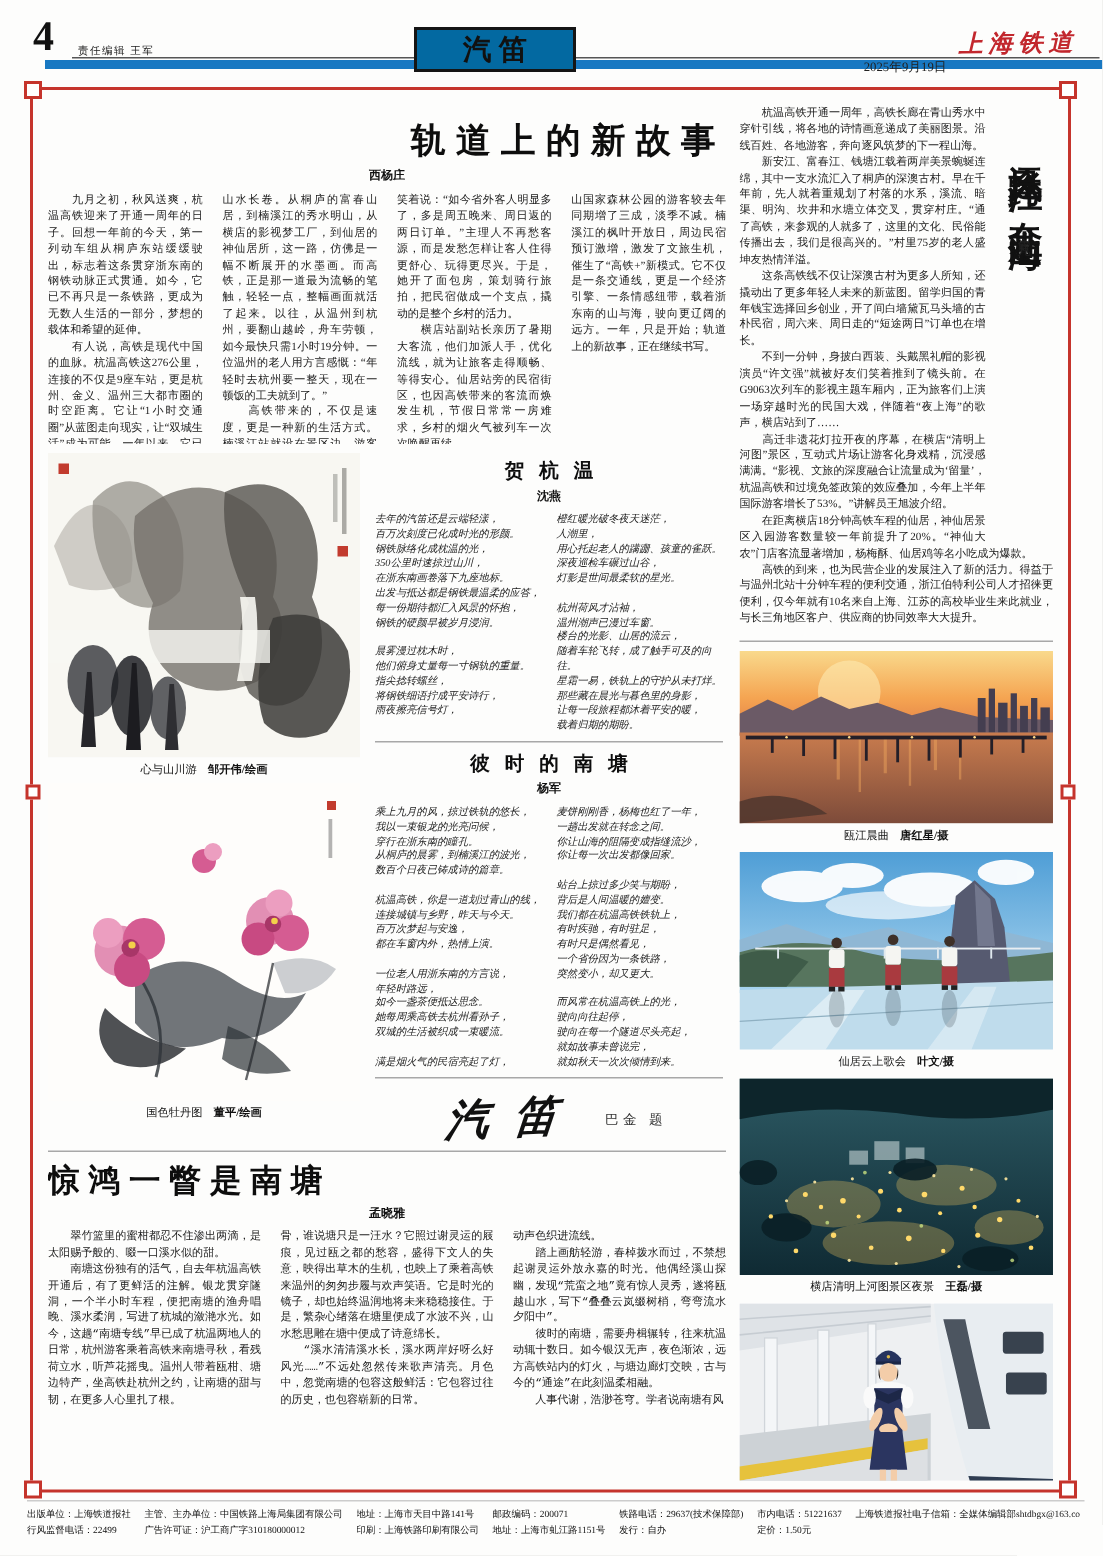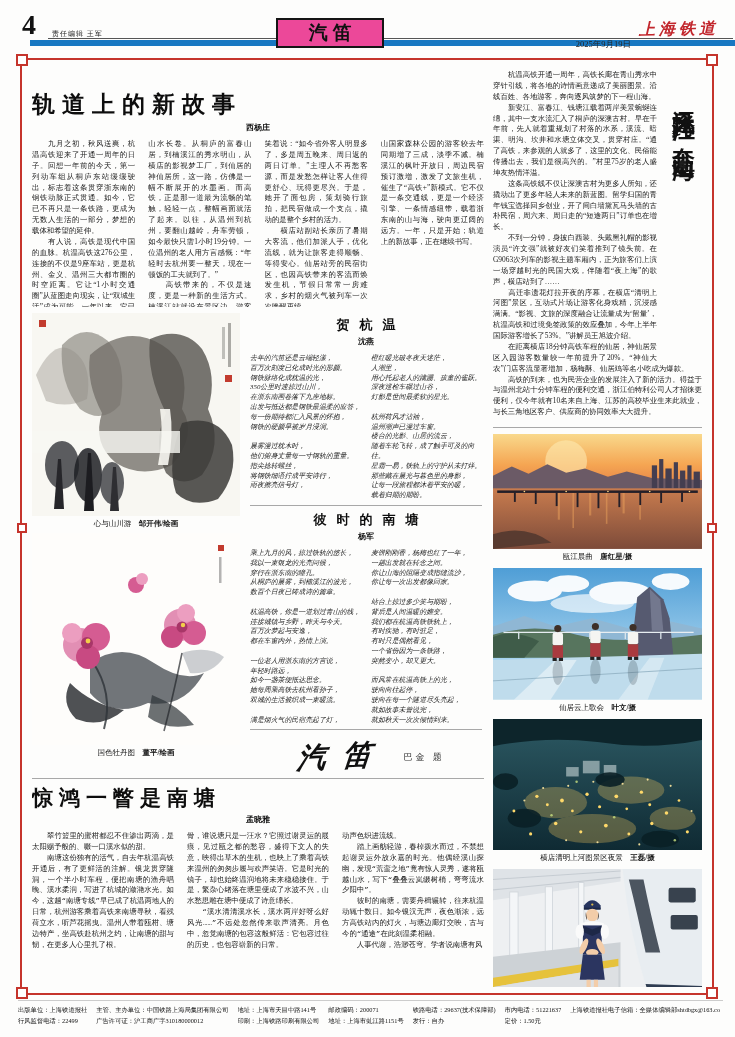--- a/index.html
+++ b/index.html
@@ -4,21 +4,21 @@
 <style>
   html,body{margin:0;padding:0;background:#e8e8e6;}
   .page{position:relative;width:735px;height:1037px;margin:0 auto;background:#fdfdfc;
         font-family:"Liberation Serif","DejaVu Serif",serif;color:#111;overflow:hidden;}
 
   
   .pagenum{position:absolute;left:22px;top:11px;font-size:28px;font-weight:bold;line-height:1;}
   .editor{position:absolute;left:52px;top:29px;font-size:7px;color:#222;letter-spacing:1px;}
   .hdr-rule{position:absolute;left:48px;right:2px;top:38px;border-top:0.7px solid #555;}
   .blue-bar{position:absolute;left:30px;right:0;top:40px;height:6px;background:#1878c2;}
-  .section-box{position:absolute;left:276px;top:18px;width:108px;height:30px;background:#ec4899;
+  .section-box{position:absolute;left:276px;top:18px;width:108px;height:30px;background:#0369a1;
                border:2px solid #151515;z-index:3;display:flex;align-items:center;justify-content:center;
                font-size:19px;font-weight:bold;letter-spacing:0;box-sizing:border-box;}
   .hdr-date{position:absolute;right:104px;top:27px;font-size:8.5px;color:#222;margin-top:12px;}
   .hdr-masthead{position:absolute;right:16px;top:19px;font-size:16px;font-weight:bold;font-style:italic;
                 color:#c2272d;letter-spacing:4px;font-family:"DejaVu Serif",serif;transform:rotate(-1deg);}
 
   
   .frame{position:absolute;left:20px;top:58px;width:694px;height:937px;border:2px solid #c5342c;
          box-sizing:border-box;padding:10px 10px 6px;}
   .orn{position:absolute;background:#fff;border:2px solid #c5342c;width:8px;height:8px;z-index:2;}
@@ -32,21 +32,21 @@
   .right-region{flex:1;min-width:0;}
 
   
   .body-text{font-size:7.4px;line-height:1.47;text-align:justify;white-space:pre-line;color:#1a1a1a;}
   .byline{text-align:center;font-size:8px;font-weight:bold;margin:2px 0 6px;}
   .hr{border-top:0.7px solid #a8a8a8;margin:5px 0;}
   .credit{font-weight:bold;}
 
   
   h1,h2{margin:0;font-weight:bold;color:#0d0d0d;}
-  .t-main{font-size:23px;letter-spacing:7px;text-align:left;margin-top:19px;}
+  .t-main{font-size:23px;letter-spacing:7px;text-align:right;margin-top:8px;}
   .colrow{display:flex;gap:13px;}
   .colrow .bcol{flex:1;height:168px;overflow:hidden;}
 
   
   .rowB{display:flex;gap:8px;margin-top:6px;height:460px;overflow:hidden;}
   .art-col{width:208px;flex:none;}
   figure{margin:0;}
   .art-col svg,.photo svg{display:block;width:100%;height:auto;}
   figcaption{font-size:7.5px;text-align:center;margin:3px 0 4px;color:#111;}
   .poem-col{flex:1;min-width:0;padding:0 2px;overflow:hidden;}

